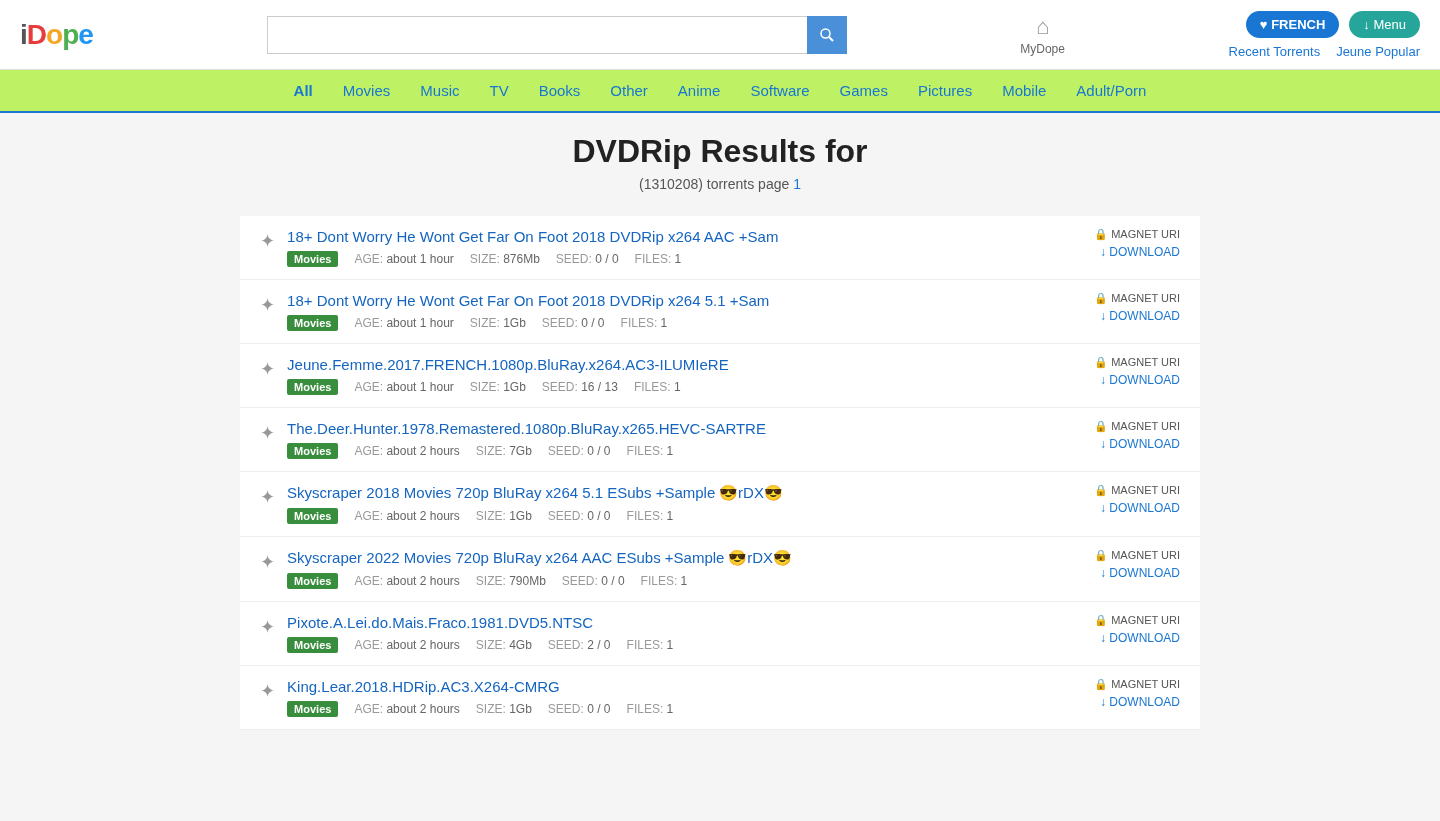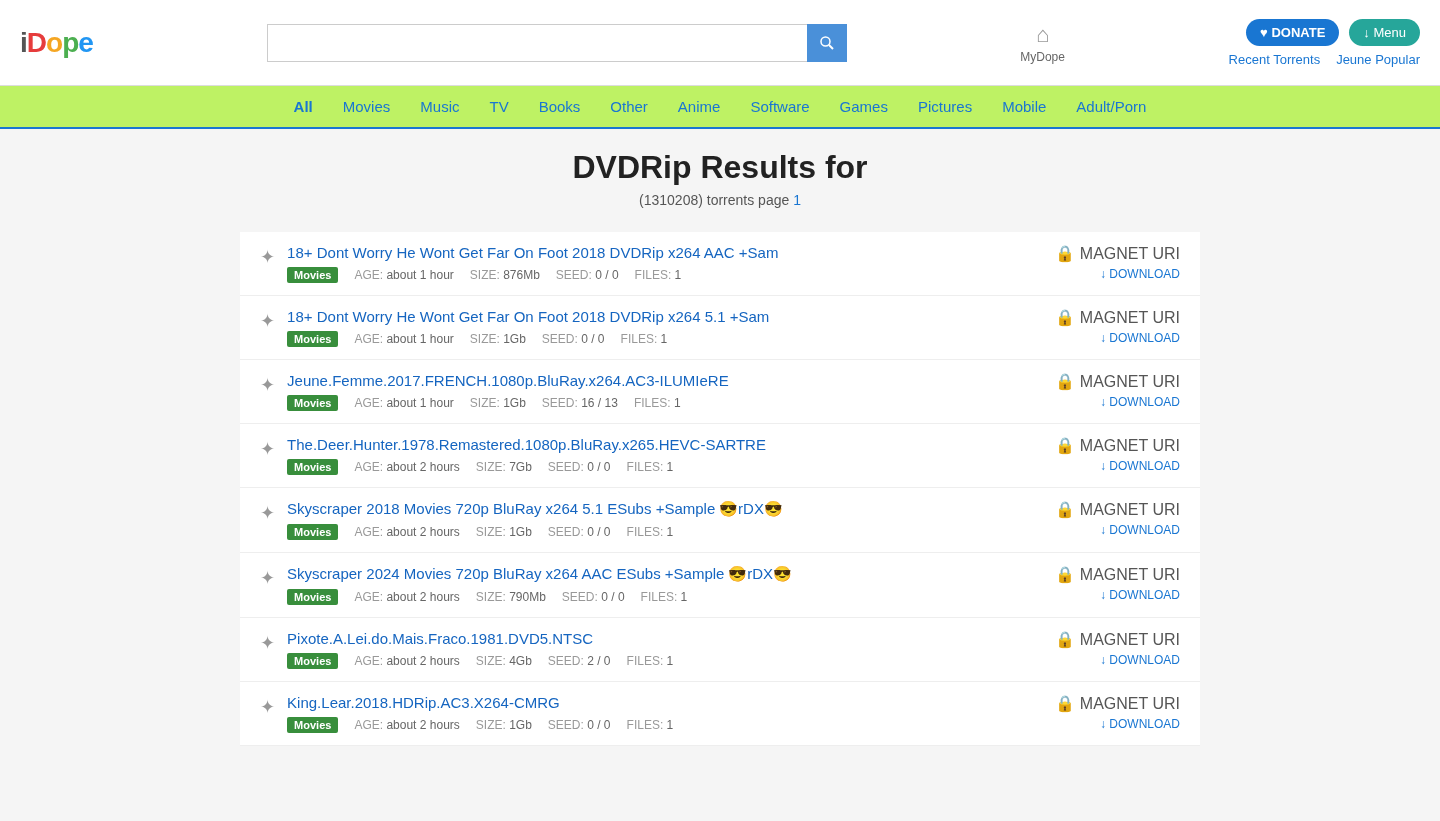--- a/index.html
+++ b/index.html
@@ -6,21 +6,21 @@
     body { font-family: Arial, sans-serif; background: #f5f5f5; font-size: 14px; }
 
     
     .header {
       background: #fff;
       border-bottom: 1px solid #ddd;
       padding: 8px 20px;
       display: flex;
       align-items: center;
       justify-content: space-between;
-      height: 86px;
+      height: 70px;
     }
     .logo {
       font-size: 28px;
       font-weight: bold;
       color: #333;
       letter-spacing: -1px;
     }
     .logo span.i { color: #555; }
     .logo span.d1 { color: #e63c3c; }
     .logo span.o1 { color: #f5a623; }
@@ -214,21 +214,21 @@
       display: flex;
       flex-direction: column;
       align-items: flex-end;
       gap: 4px;
       margin-left: 20px;
       flex-shrink: 0;
     }
     .magnet-link {
       color: #555;
       text-decoration: none;
-      font-size: 16px;
+      font-size: 11px;
       display: flex;
       align-items: center;
       gap: 3px;
     }
     .download-link {
       color: #1976d2;
       text-decoration: none;
       font-size: 12px;
       display: flex;
       align-items: center;
@@ -253,21 +253,21 @@
     </button>
   </div>
 
   <div class="mydope">
     <span class="home-icon">⌂</span>
     <span>MyDope</span>
   </div>
 
   <div class="header-right">
     <div class="header-top-right">
-      <button class="donate-btn">♥ DONATE</button>
+      <button class="donate-btn">♥ FRENCH</button>
       <button class="menu-btn">↓ Menu</button>
     </div>
     <div class="header-links">
       <a href="#">Recent Torrents</a>
       <a href="#">Jeune Popular</a>
     </div>
   </div>
 </div>
 
 <nav class="nav">
@@ -373,21 +373,21 @@
       </div>
     </div>
     <div class="result-actions">
       <a href="#" class="magnet-link">🔒 MAGNET URI</a>
       <a href="#" class="download-link">↓ DOWNLOAD</a>
     </div>
   </div>
       <div class="result-item">
     <span class="result-icon">✦</span>
     <div class="result-body">
-      <a href="#" class="result-title">Skyscraper 2024 Movies 720p BluRay x264 AAC ESubs +Sample 😎rDX😎</a>
+      <a href="#" class="result-title">Skyscraper 2022 Movies 720p BluRay x264 AAC ESubs +Sample 😎rDX😎</a>
       <div class="result-meta">
         <span class="badge-movies">Movies</span>
         <span class="meta-item"><span class="meta-label">AGE: </span>about 2 hours</span>
         <span class="meta-item"><span class="meta-label">SIZE: </span>790Mb</span>
         <span class="meta-item"><span class="meta-label">SEED: </span>0 / 0</span>
         <span class="meta-item"><span class="meta-label">FILES: </span>1</span>
       </div>
     </div>
     <div class="result-actions">
       <a href="#" class="magnet-link">🔒 MAGNET URI</a>

